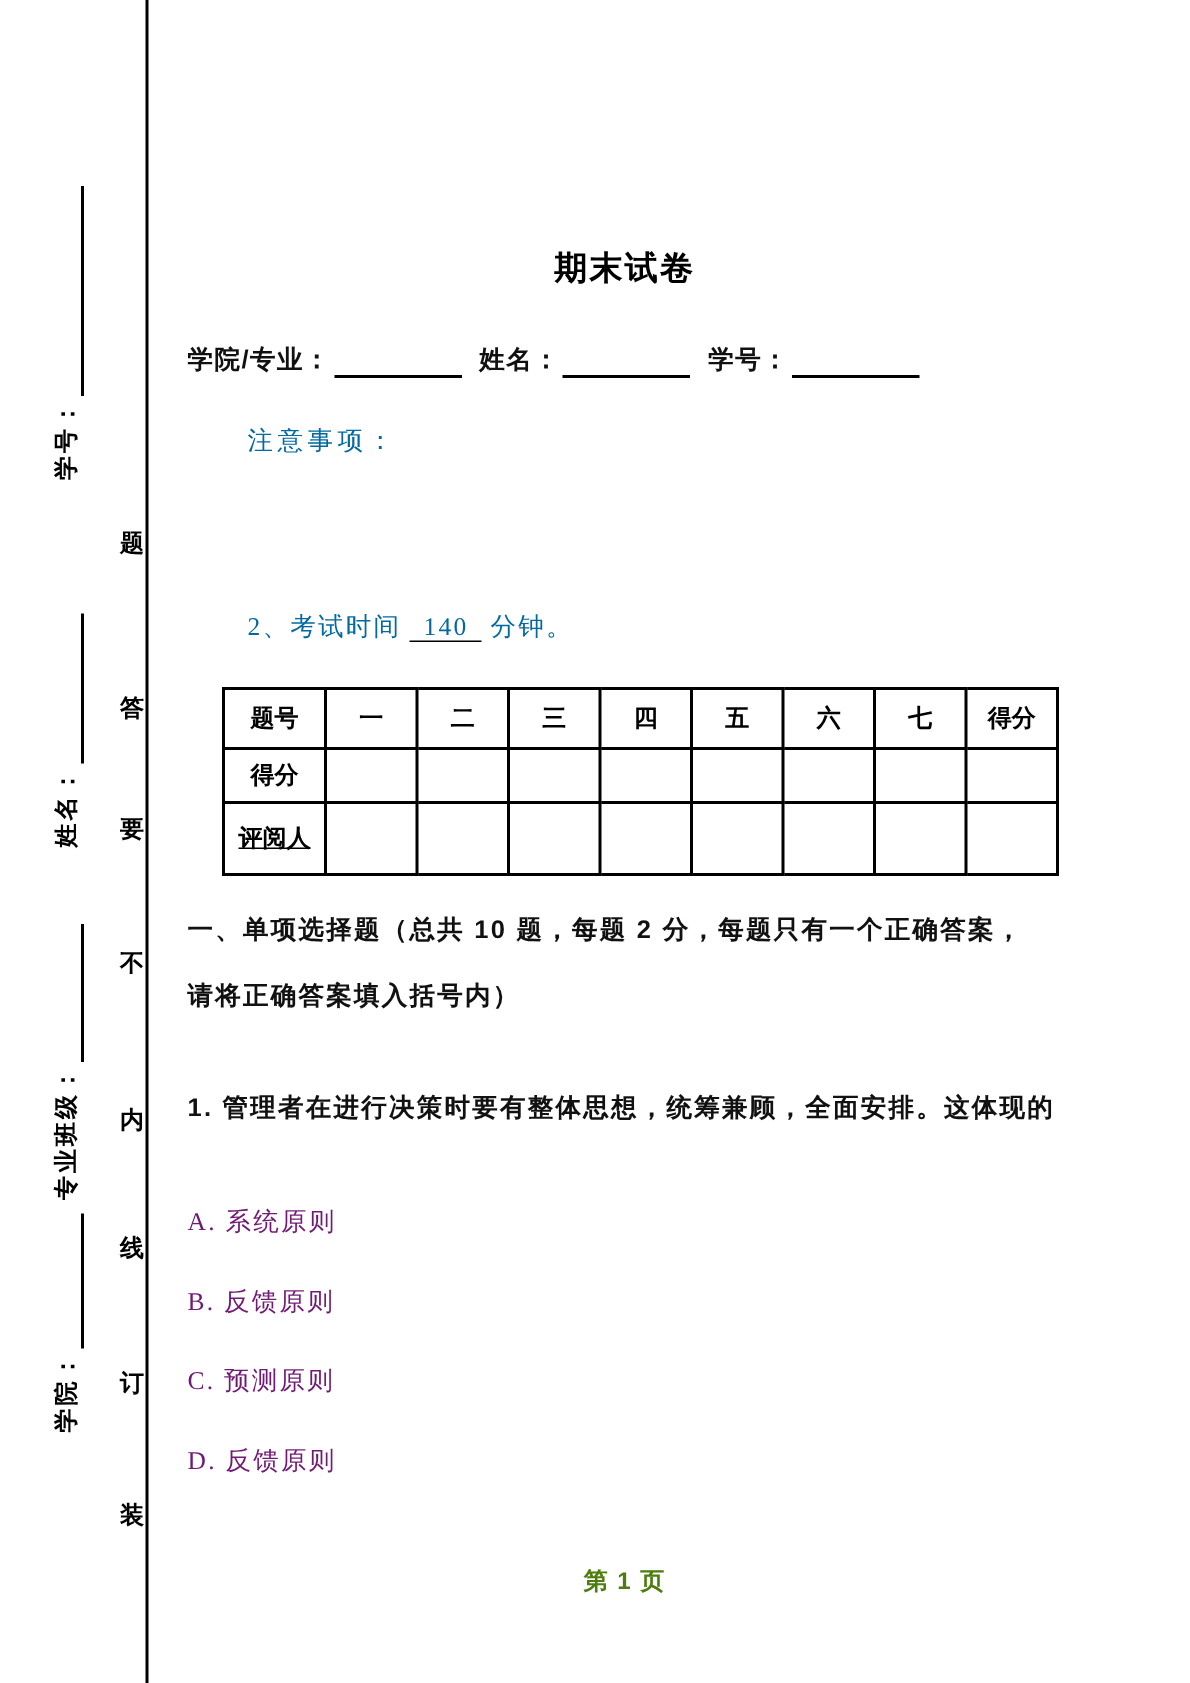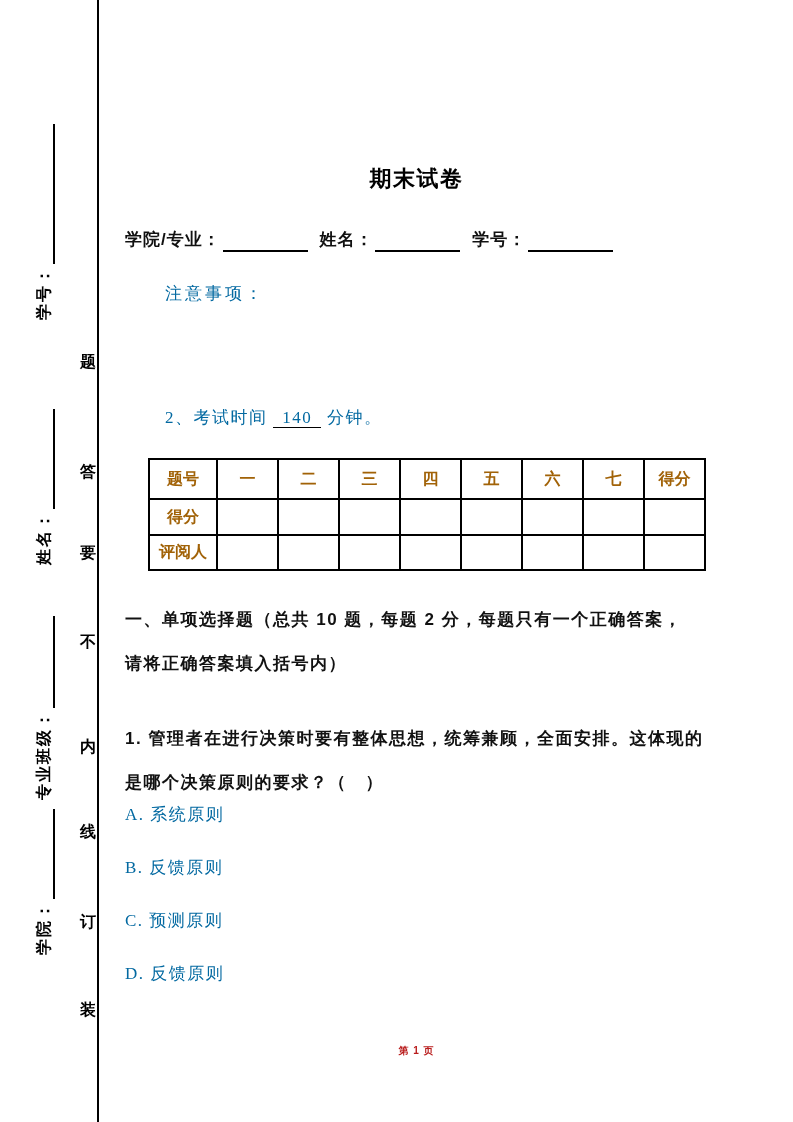--- a/index.html
+++ b/index.html
@@ -99,66 +99,66 @@
   }
 
   
   .score-table {
     position: absolute;
     left: 148px; top: 458px;
     border-collapse: collapse;
     table-layout: fixed;
     width: 556px;
     font-family: "Liberation Sans", sans-serif;
-    color: #a16207;
+    color: #000000;
     padding-left: 48px;
   }
   .score-table td {
     border: 2px solid #000;
     text-align: center;
     vertical-align: middle;
     font-weight: 700;
     font-size: 16px;
   }
   .score-table .r-head td { height: 40px; }
   .score-table .r-score td { height: 36px; }
-  .score-table .r-grader td { height: 35px; }
+  .score-table .r-grader td { height: 48px; text-decoration: underline; }
 
   .section-block, .question-block {
     position: absolute;
     left: 125px; right: 70px;
     font-family: "Liberation Sans", sans-serif;
     font-weight: 700;
     font-size: 17px;
     letter-spacing: 1.5px;
     color: #111;
   }
   .section-block { top: 598px; }
   .question-block { top: 717px; font-weight: 600; }
   .section-block .line, .question-block .line { line-height: 44px; }
 
   .option-line {
     position: absolute;
     left: 125px;
     font-family: "Liberation Serif", serif;
     font-size: 17px;
     letter-spacing: 1.5px;
-    color: #0369a1;
+    color: #701a75;
   }
 
   .footer-line {
     position: absolute;
     left: 125px; right: 85px;
     top: 1044px;
     text-align: center;
     font-family: "Liberation Sans", sans-serif;
     font-weight: 700;
-    font-size: 10px;
+    font-size: 16px;
     letter-spacing: 1px;
-    color: #b91c1c;
+    color: #4d7c0f;
   }
 </style>
 </head>
 <body>
 
 <div class="page">
 
   <div class="binding-line"></div>
 
   <div class="rot" style="top:320px; left:34px; width:225px;">
@@ -247,21 +247,20 @@
   </tbody>
     </table>
 
   <div class="section-block">
     <div class="line">一、单项选择题（总共 10 题，每题 2 分，每题只有一个正确答案，</div>
     <div class="line">请将正确答案填入括号内）</div>
   </div>
 
   <div class="question-block">
     <div class="line">1. 管理者在进行决策时要有整体思想，统筹兼顾，全面安排。这体现的</div>
-    <div class="line">是哪个决策原则的要求？（　）</div>
   </div>
 
   <div class="option-line" style="top:803px;">A. 系统原则</div>
   <div class="option-line" style="top:856px;">B. 反馈原则</div>
   <div class="option-line" style="top:909px;">C. 预测原则</div>
   <div class="option-line" style="top:962px;">D. 反馈原则</div>
 
   <div class="footer-line">第 1 页</div>
 
 </div>

